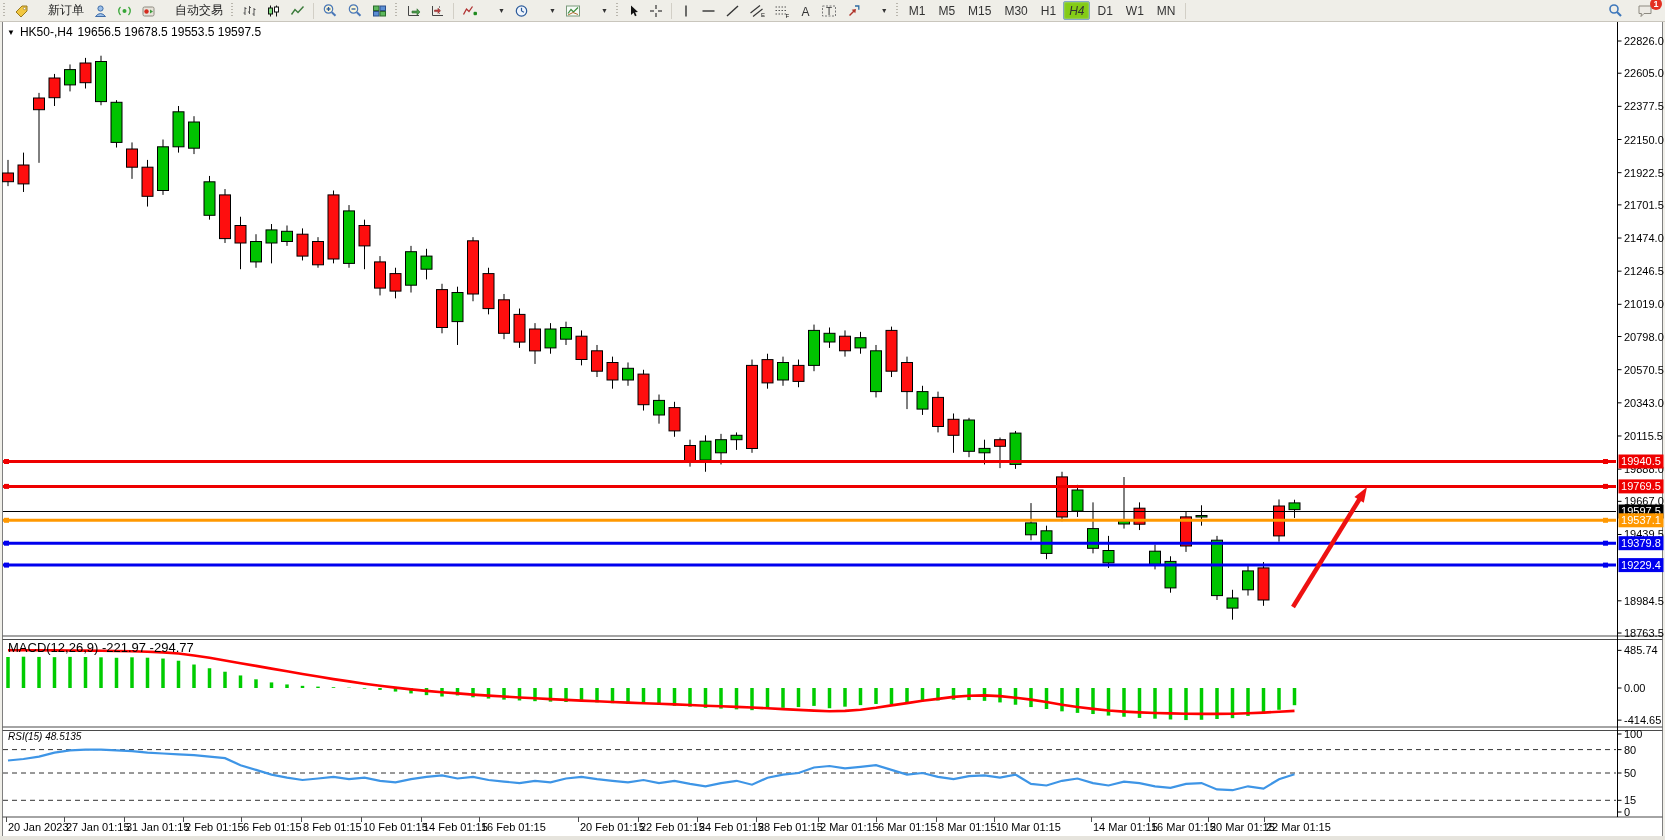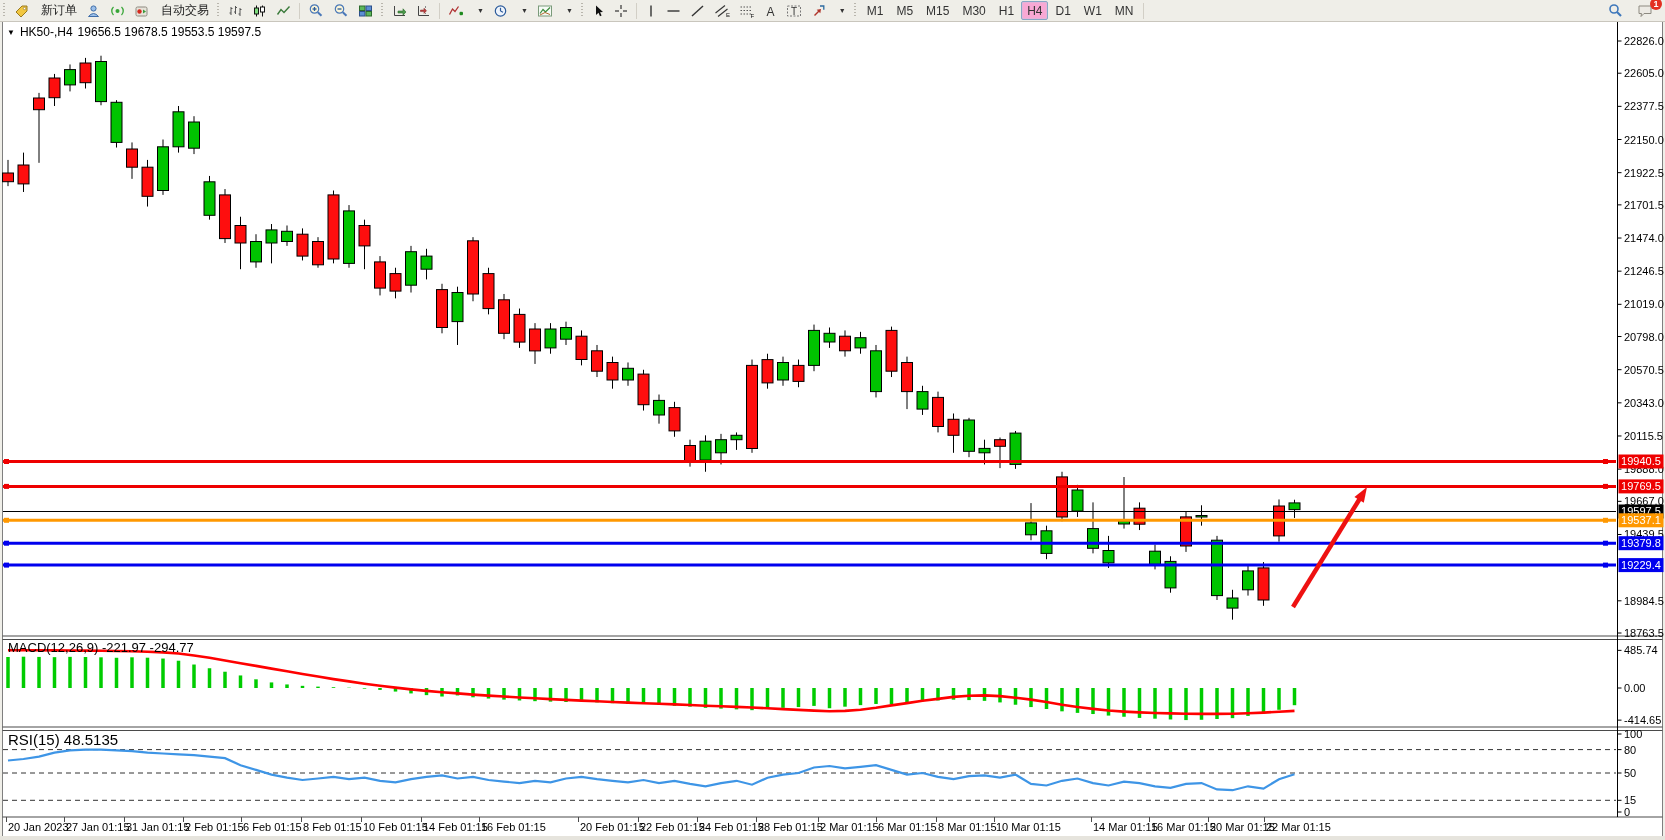--- a/index.html
+++ b/index.html
@@ -3,40 +3,40 @@
 <meta charset="utf-8">
 <style>
   html,body{margin:0;padding:0;background:#f0efe9;width:1665px;height:840px;overflow:hidden;
     font-family:"Liberation Sans","DejaVu Sans",sans-serif;}
   .app{position:relative;width:1665px;height:840px;}
   
   .toolbar{position:absolute;left:0;top:0;width:1665px;height:21px;
     background:linear-gradient(#fcfbf9,#edecе6,#e9e7e0);background-color:#efeee8;
     border-bottom:1px solid #c9c6bd;display:flex;align-items:center;gap:1px;z-index:5;
     font-size:12px;color:#222;}
-  .tb-btn{display:inline-flex;align-items:center;gap:12px;height:18px;padding:0 3px;border:1px solid transparent;border-radius:2px;}
+  .tb-btn{display:inline-flex;align-items:center;gap:19px;height:18px;padding:0 3px;border:1px solid transparent;border-radius:2px;}
   .tb-label{font-size:12px;white-space:nowrap;}
   .grip{width:5px;height:15px;margin:0 2px;
     background:repeating-linear-gradient(180deg,#b9b6ad 0 1px,transparent 1px 3px);
     background-size:2px 100%;background-repeat:no-repeat;background-position:1px 0;}
   .tb-sep{width:1px;height:16px;background:#d2cfc6;margin:0 3px;}
   .dd{font-size:7px;color:#333;margin-left:1px;}
   .tf-btn{height:17px;padding:0 5px;display:inline-flex;align-items:center;border:1px solid transparent;border-radius:2px;font-size:12px;color:#333;}
-  .tf-btn.active{background:#f9a8d4;border-color:#86a7c5;box-shadow:inset 0 0 2px #b7cfe4;}
+  .tf-btn.active{background:#84cc16;border-color:#86a7c5;box-shadow:inset 0 0 2px #b7cfe4;font-style:italic;}
   .tb-right{margin-left:auto;display:inline-flex;align-items:center;gap:6px;padding-right:8px;}
   .chat-wrap{position:relative;}
   .badge{position:absolute;top:-4px;right:-6px;width:12px;height:12px;border-radius:50%;
     background:#e33022;color:#fff;font-size:9px;font-weight:bold;display:flex;align-items:center;justify-content:center;}
   
   #chart-svg{position:absolute;left:0;top:0;}
   .overlay{position:absolute;z-index:3;pointer-events:none;white-space:nowrap;color:#000;}
   .chart-title{left:7px;top:25px;font-size:12px;display:flex;align-items:center;gap:5px;}
   .tri{font-size:8px;}
   .macd-label{left:8px;top:640px;font-size:13px;}
-  .rsi-label{left:8px;top:731px;font-size:15px;}
+  .rsi-label{left:8px;top:731px;font-size:10px;font-style:italic;}
 </style>
 </head>
 <body>
 
 <div class="app">
 
   <svg id="chart-svg" width="1665" height="840">
       <rect x="0" y="21" width="1665" height="819" fill="#f0efe9"></rect>
       <rect x="2.5" y="21.5" width="1660" height="815" fill="#ffffff" stroke="#7f7f7f"></rect>
       <line x1="8" y1="159.9105693426402" x2="8" y2="186.14084199175204" stroke="#000" stroke-width="1"></line>

